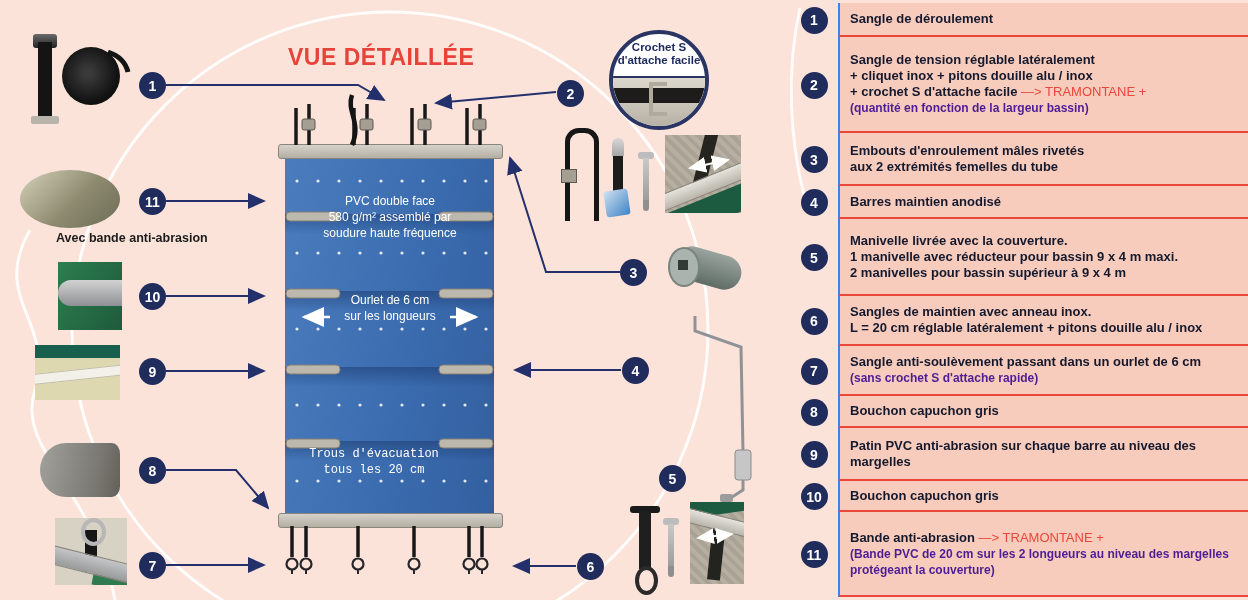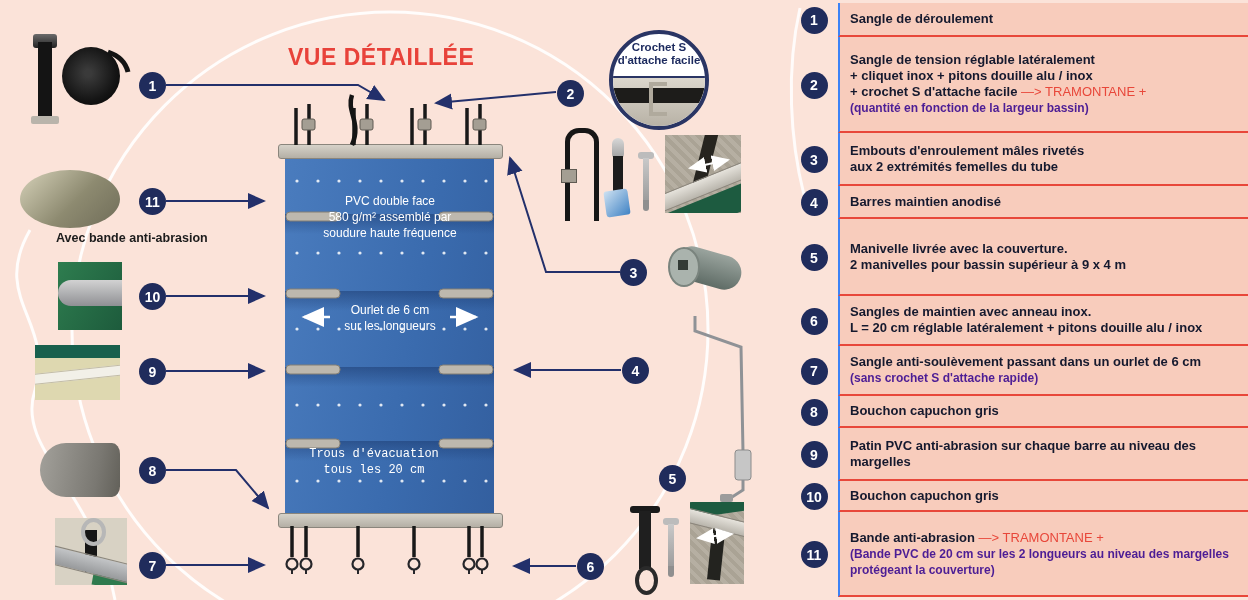--- a/index.html
+++ b/index.html
@@ -14,21 +14,21 @@
 
   
   .tube{position:absolute;left:278px;width:223px;height:13px;background:linear-gradient(#d6d2c9,#b4afa5);
         border:1px solid #8a857c;border-radius:3px;z-index:2;}
   .tube.top{top:144px;} .tube.bottom{top:513px;}
   .cover{position:absolute;left:285px;top:157px;width:209px;height:356px;z-index:1;
          background:linear-gradient(100deg,#4a7cbe,#3a6bae 60%,#335f9f);}
   .cover-label{position:absolute;z-index:4;color:#fff;text-align:center;white-space:pre-line;
                font-size:12px;line-height:16px;font-weight:500;}
   .lbl-pvc{left:295px;top:193px;width:190px;}
-  .lbl-ourlet{left:315px;top:302px;width:150px;}
+  .lbl-ourlet{left:315px;top:292px;width:150px;}
   .lbl-trous{left:284px;top:446px;width:180px;font-family:Liberation Mono, monospace;}
 
   
   .ncircle{width:27px;height:27px;border-radius:50%;background:#202c5c;color:#fff;
            display:flex;align-items:center;justify-content:center;
            font-size:14px;font-weight:bold;}
   .callout{position:absolute;z-index:5;}
 
   
   .legend{position:absolute;left:790px;top:3px;width:458px;height:594px;z-index:6;
@@ -401,20 +401,21 @@
         <div class="lcell">
           <div class="lline"><span class="seg-b">Barres maintien anodisé</span></div>
         </div>
       </div>
       <div class="lrow" style="height: 77px;">
         <div class="lnum">
           <div class="ncircle">5</div>
         </div>
         <div class="lcell">
           <div class="lline"><span class="seg-b">Manivelle livrée avec la couverture.</span></div>
+          <div class="lline"><span class="seg-b">1 manivelle avec réducteur pour bassin 9 x 4 m maxi.</span></div>
           <div class="lline"><span class="seg-b">2 manivelles pour bassin supérieur à 9 x 4 m</span></div>
         </div>
       </div>
       <div class="lrow" style="height: 50px;">
         <div class="lnum">
           <div class="ncircle">6</div>
         </div>
         <div class="lcell">
           <div class="lline"><span class="seg-b">Sangles de maintien avec anneau inox.</span></div>
           <div class="lline"><span class="seg-b">L = 20 cm réglable latéralement + pitons douille alu / inox</span></div>

